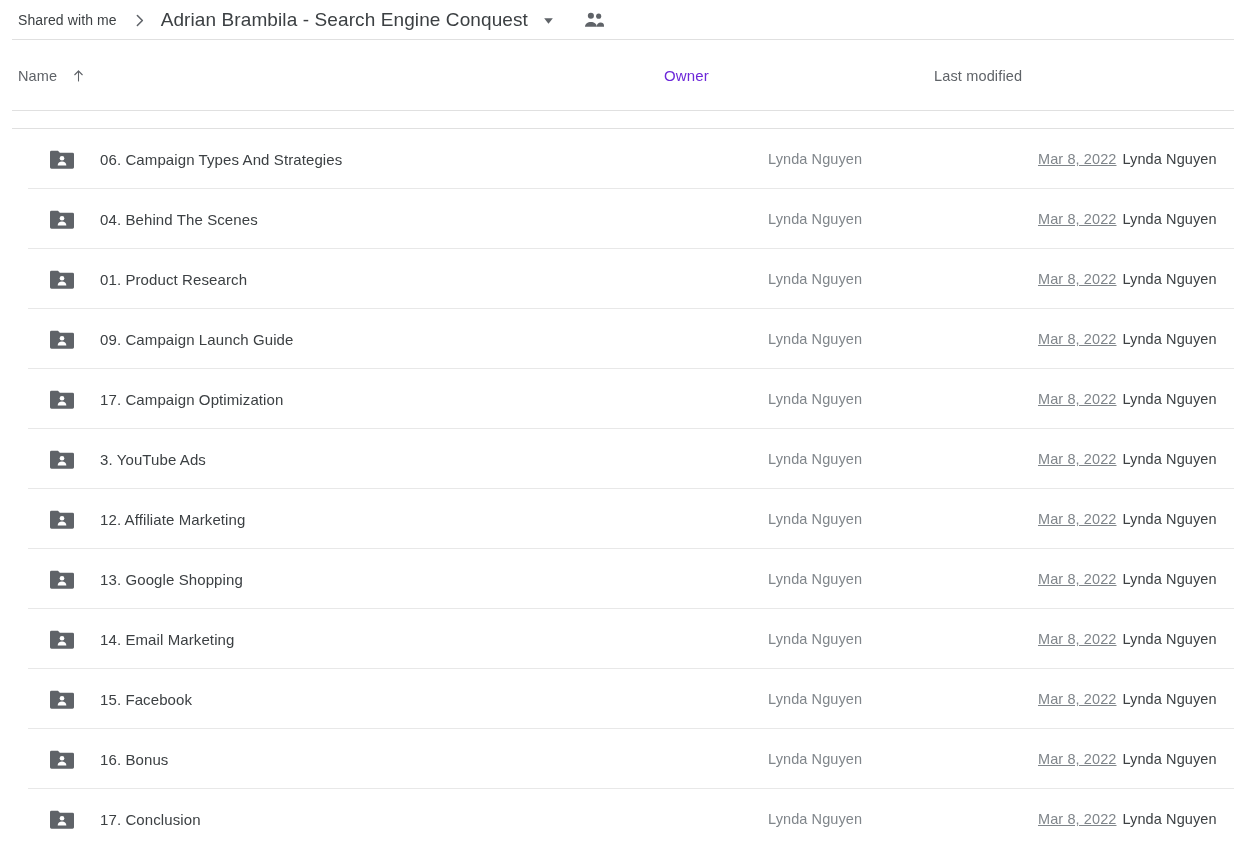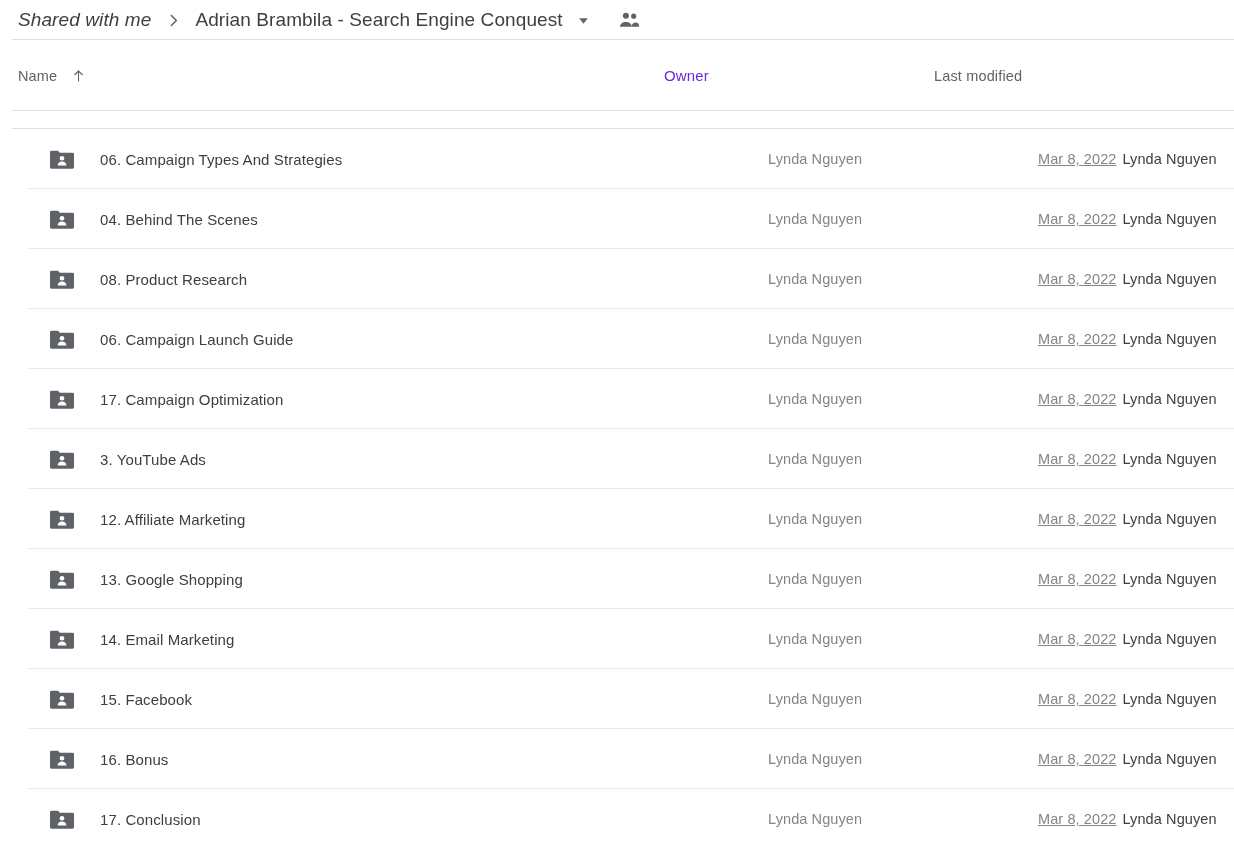--- a/index.html
+++ b/index.html
@@ -24,26 +24,25 @@
   .breadcrumb-bar::after {
     content: "";
     position: absolute;
     left: 12px;
     right: 0;
     bottom: 0;
     height: 1px;
     background: #e0e0e0;
   }
   .crumb-root {
-    font-size: 19px;
+    font-size: 14px;
     color: #3c4043;
     letter-spacing: 0.1px;
     white-space: nowrap;
     cursor: pointer;
-    font-style: italic;
   }
   .crumb-sep {
     margin: 0 13px 0 14px;
     display: inline-flex;
     align-items: center;
     color: #5f6368;
   }
   .crumb-sep svg { display: block; }
   .crumb-current {
     font-size: 19px;
@@ -275,38 +274,38 @@
 
   <div class="file-row">
     <div class="cell-name">
       <span class="folder-icon">
         <svg width="26" height="21" viewBox="0 0 26 21">
           <path d="M0 2.6A1.6 1.6 0 0 1 1.6 1h7.0l2.1 2.2H24.4A1.6 1.6 0 0 1 26 4.8V18.8A1.6 1.6 0 0 1 24.4 20.4H1.6A1.6 1.6 0 0 1 0 18.8Z" fill="#5f6368"></path>
           <circle cx="13" cy="9.1" r="2.5" fill="#ffffff"></circle>
           <path d="M8.3 17.0c0-2.8 2.1-4.3 4.7-4.3s4.7 1.5 4.7 4.3z" fill="#ffffff"></path>
         </svg>
       </span>
-      <span class="name-text">08. Product Research</span>
-    </div>
-    <div class="cell-owner">Lynda Nguyen</div>
-    <div class="cell-modified">
-      <span class="mod-date">Mar 8, 2022</span><span class="mod-by">Lynda Nguyen</span>
-    </div>
-  </div>
-
-  <div class="file-row">
-    <div class="cell-name">
-      <span class="folder-icon">
-        <svg width="26" height="21" viewBox="0 0 26 21">
-          <path d="M0 2.6A1.6 1.6 0 0 1 1.6 1h7.0l2.1 2.2H24.4A1.6 1.6 0 0 1 26 4.8V18.8A1.6 1.6 0 0 1 24.4 20.4H1.6A1.6 1.6 0 0 1 0 18.8Z" fill="#5f6368"></path>
-          <circle cx="13" cy="9.1" r="2.5" fill="#ffffff"></circle>
-          <path d="M8.3 17.0c0-2.8 2.1-4.3 4.7-4.3s4.7 1.5 4.7 4.3z" fill="#ffffff"></path>
-        </svg>
-      </span>
-      <span class="name-text">06. Campaign Launch Guide</span>
+      <span class="name-text">01. Product Research</span>
+    </div>
+    <div class="cell-owner">Lynda Nguyen</div>
+    <div class="cell-modified">
+      <span class="mod-date">Mar 8, 2022</span><span class="mod-by">Lynda Nguyen</span>
+    </div>
+  </div>
+
+  <div class="file-row">
+    <div class="cell-name">
+      <span class="folder-icon">
+        <svg width="26" height="21" viewBox="0 0 26 21">
+          <path d="M0 2.6A1.6 1.6 0 0 1 1.6 1h7.0l2.1 2.2H24.4A1.6 1.6 0 0 1 26 4.8V18.8A1.6 1.6 0 0 1 24.4 20.4H1.6A1.6 1.6 0 0 1 0 18.8Z" fill="#5f6368"></path>
+          <circle cx="13" cy="9.1" r="2.5" fill="#ffffff"></circle>
+          <path d="M8.3 17.0c0-2.8 2.1-4.3 4.7-4.3s4.7 1.5 4.7 4.3z" fill="#ffffff"></path>
+        </svg>
+      </span>
+      <span class="name-text">09. Campaign Launch Guide</span>
     </div>
     <div class="cell-owner">Lynda Nguyen</div>
     <div class="cell-modified">
       <span class="mod-date">Mar 8, 2022</span><span class="mod-by">Lynda Nguyen</span>
     </div>
   </div>
 
   <div class="file-row">
     <div class="cell-name">
       <span class="folder-icon">

